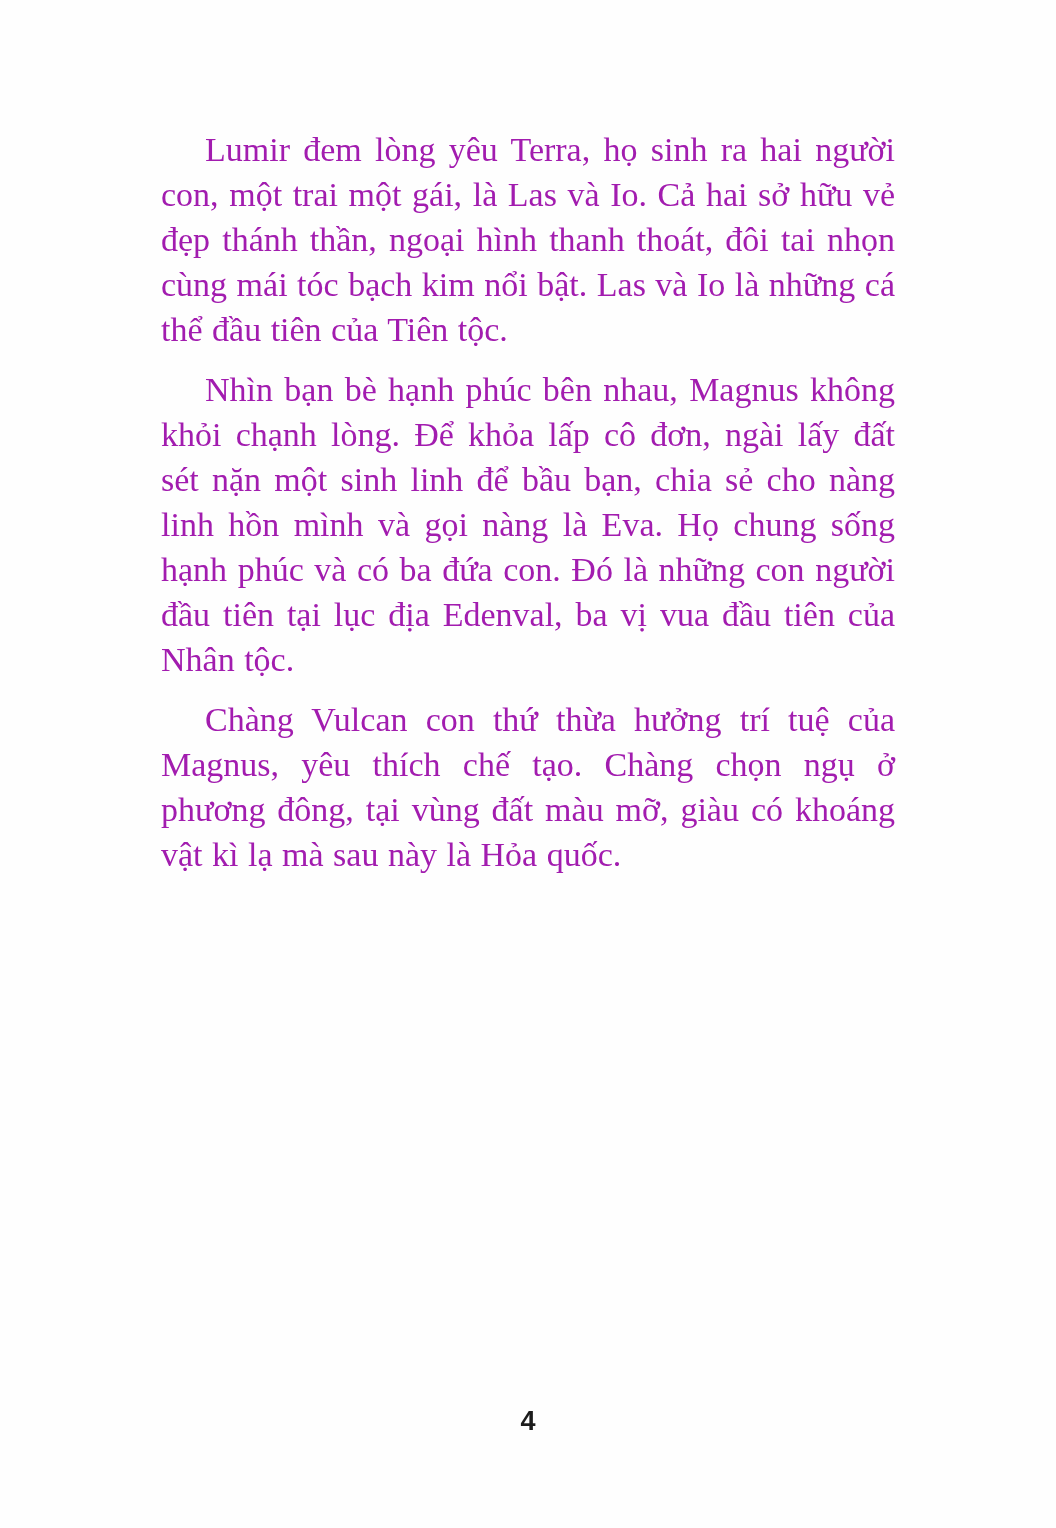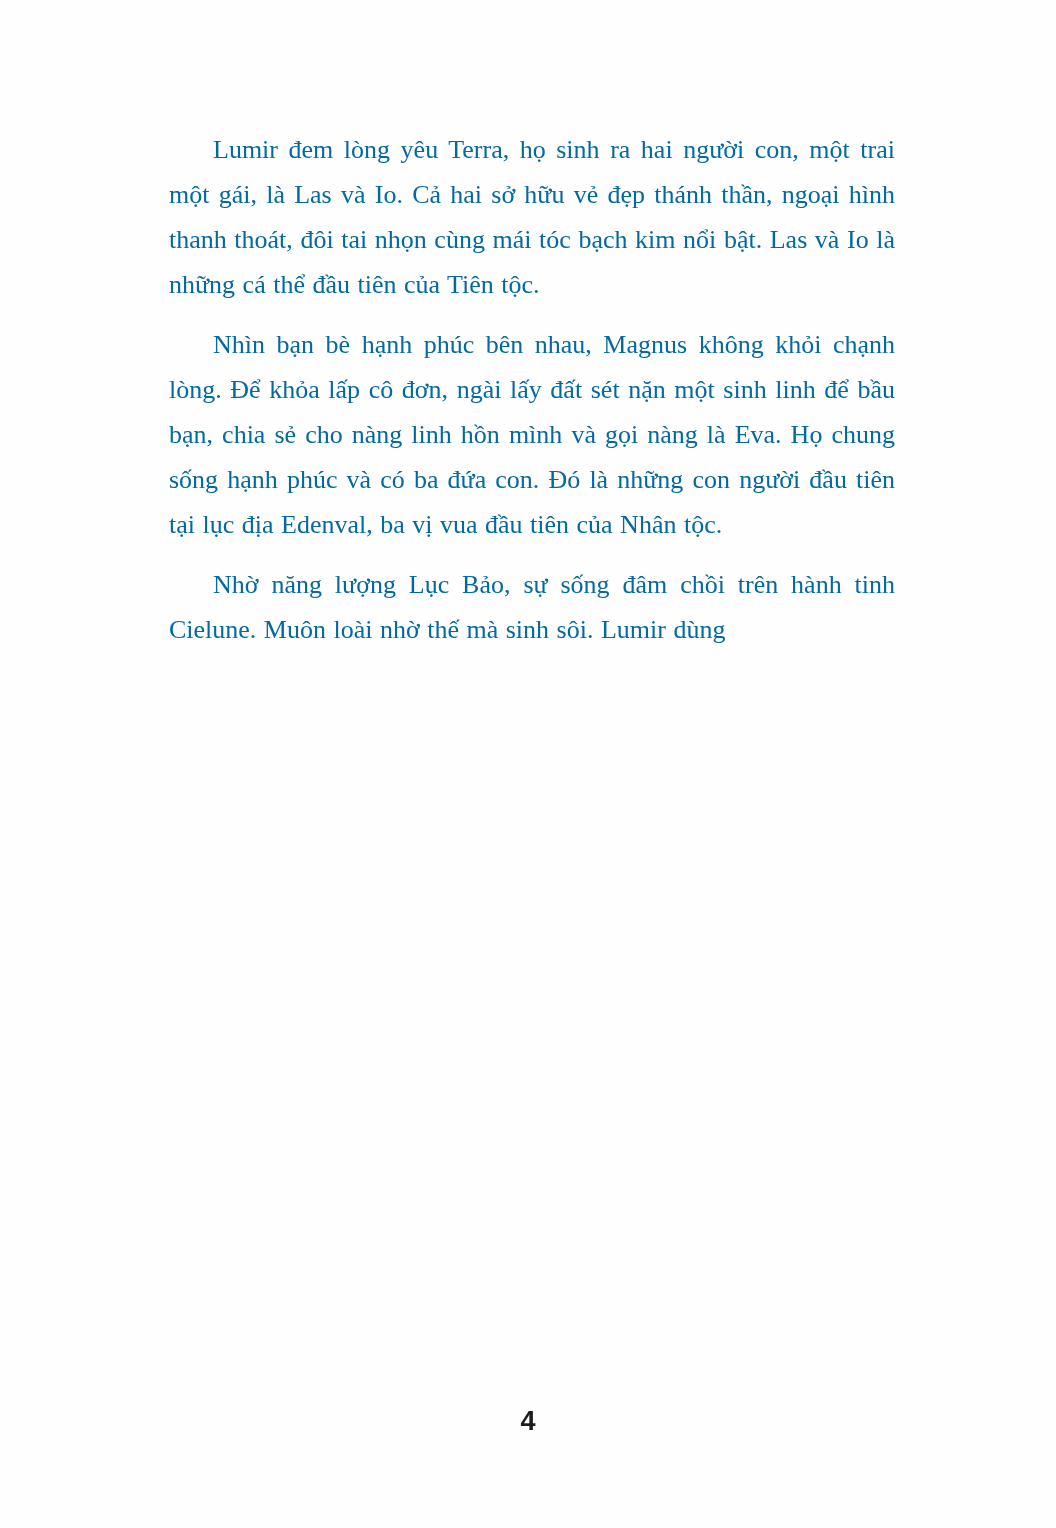--- a/index.html
+++ b/index.html
@@ -19,26 +19,26 @@
     background: #fefefe;
   }
   .text-block {
     position: absolute;
     left: 161px;
     top: 127px;
     width: 734px;
   }
   .para {
     font-family: "Liberation Serif", serif;
-    font-size: 26px;
+    font-size: 34px;
     line-height: 45px;
-    color: #0369a1;
+    color: #a21caf;
     text-align: justify;
     text-indent: 44px;
-    margin: 0 0 15px 8px;
+    margin: 0 0 15px 0;
     hyphens: none;
     -webkit-hyphens: none;
     word-spacing: 1px;
   }
   .para:last-child {
     margin-bottom: 0;
   }
   .footer {
     position: absolute;
     left: 161px;
@@ -54,20 +54,20 @@
   }
 </style>
 </head>
 <body>
 
 <div class="page">
 
   <main class="text-block">
     <p class="para">Lumir đem lòng yêu Terra, họ sinh ra hai người con, một trai một gái, là Las và Io. Cả hai sở hữu vẻ đẹp thánh thần, ngoại hình thanh thoát, đôi tai nhọn cùng mái tóc bạch kim nổi bật. Las và Io là những cá thể đầu tiên của Tiên tộc.</p>
     <p class="para">Nhìn bạn bè hạnh phúc bên nhau, Magnus không khỏi chạnh lòng. Để khỏa lấp cô đơn, ngài lấy đất sét nặn một sinh linh để bầu bạn, chia sẻ cho nàng linh hồn mình và gọi nàng là Eva. Họ chung sống hạnh phúc và có ba đứa con. Đó là những con người đầu tiên tại lục địa Edenval, ba vị vua đầu tiên của Nhân tộc.</p>
-    <p class="para">Nhờ năng lượng Lục Bảo, sự sống đâm chồi trên hành tinh Cielune. Muôn loài nhờ thế mà sinh sôi. Lumir dùng</p>
+    <p class="para">Chàng Vulcan con thứ thừa hưởng trí tuệ của Magnus, yêu thích chế tạo. Chàng chọn ngụ ở phương đông, tại vùng đất màu mỡ, giàu có khoáng vật kì lạ mà sau này là Hỏa quốc.</p>
   </main>
 
   <footer class="footer">
     <span class="page-number">4</span>
   </footer>
 
 </div>
 
 </body></html>

